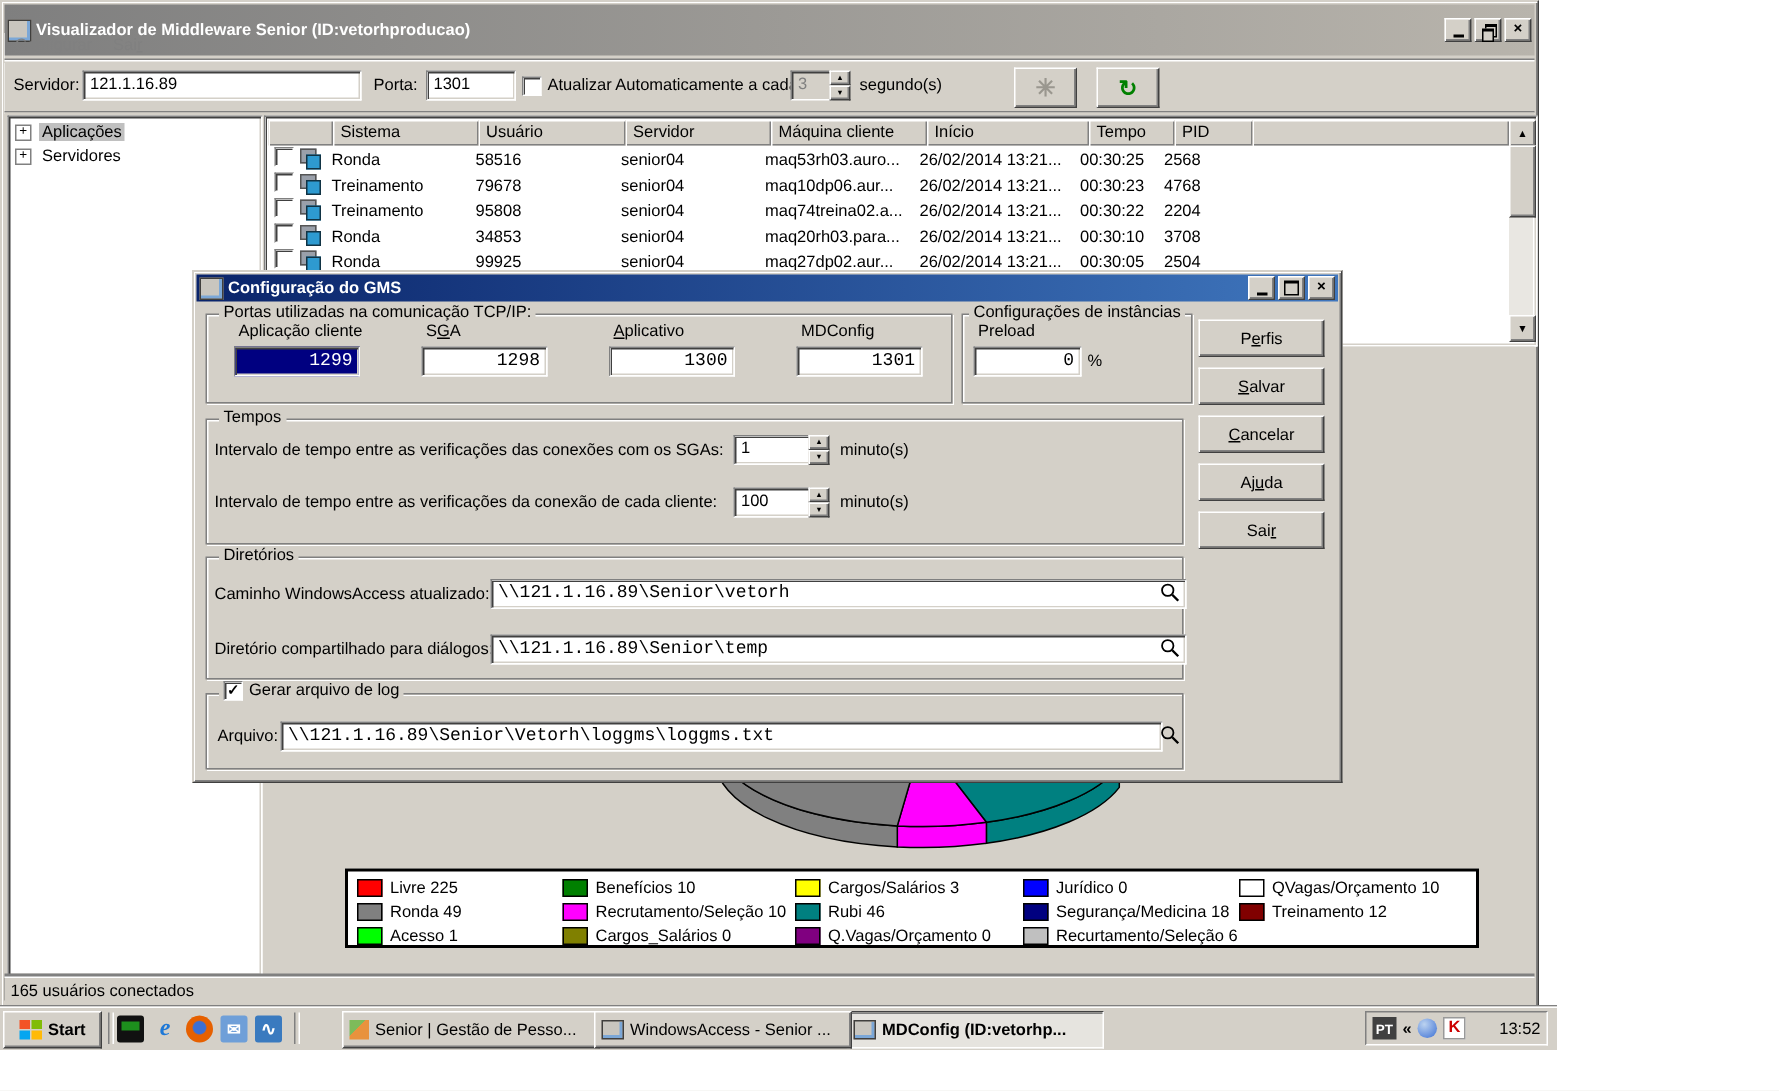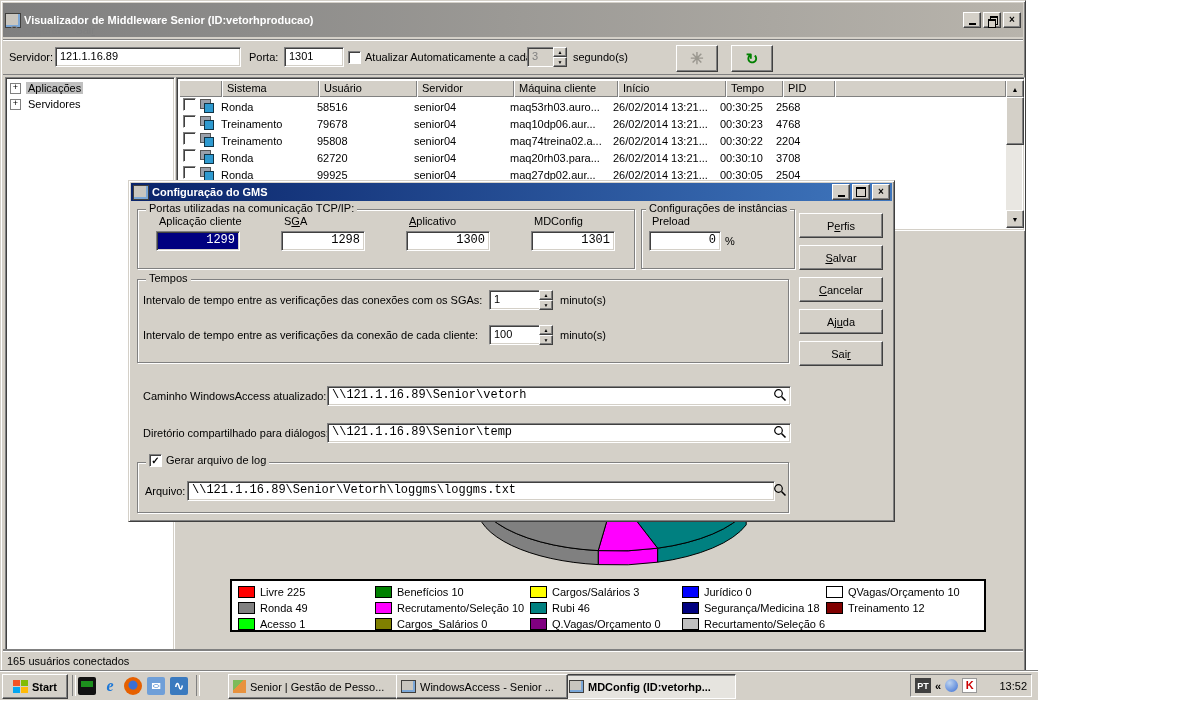--- a/index.html
+++ b/index.html
@@ -159,21 +159,21 @@
             <span class="cell" style="width:52px;">00:30:22</span>
             <span class="cell" style="width:47px;">2204</span>
           </div>
           <div style="display:flex;height:17px;align-items:center;">
             <span style="width:20px;text-align:center;"><span class="checkbox"></span></span>
             <span style="width:18px;position:relative;height:13px;">
                 <span class="abs" style="left:1px;top:0;width:9px;height:8px;background:#9aa0aa;border:1px solid #555;"></span>
                 <span class="abs" style="left:5px;top:4px;width:8px;height:8px;background:#2e9ad0;border:1px solid #134;"></span>
               </span>
             <span class="cell" style="width:92px;">Ronda</span>
-            <span class="cell" style="width:93px;">62720</span>
+            <span class="cell" style="width:93px;">34853</span>
             <span class="cell" style="width:92px;">senior04</span>
             <span class="cell" style="width:99px;">maq20rh03.para...</span>
             <span class="cell" style="width:103px;">26/02/2014 13:21...</span>
             <span class="cell" style="width:52px;">00:30:10</span>
             <span class="cell" style="width:47px;">3708</span>
           </div>
           <div style="display:flex;height:17px;align-items:center;">
             <span style="width:20px;text-align:center;"><span class="checkbox"></span></span>
             <span style="width:18px;position:relative;height:13px;">
                 <span class="abs" style="left:1px;top:0;width:9px;height:8px;background:#9aa0aa;border:1px solid #555;"></span>
@@ -345,20 +345,23 @@
     </span>
     <span class="abs" style="left:431px;top:113px;">minuto(s)</span>
     <span class="abs" style="left:14px;top:148px;">Intervalo de tempo entre as verificações da conexão de cada cliente:</span>
     <div class="abs edit" style="left:360px;top:144px;width:42px;height:16px;">100</div>
     <span class="abs spinbtns" style="left:410px;top:144px;height:20px;">
       <span class="btn3d sb">▲</span>
       <span class="btn3d sb">▼</span>
     </span>
     <span class="abs" style="left:431px;top:148px;">minuto(s)</span>
 
+    <div class="abs groupbox" style="left:8px;top:190px;width:650px;height:80px;">
+      <span class="grouplbl">Diretórios</span>
+    </div>
     <span class="abs" style="left:14px;top:209px;">Caminho WindowsAccess atualizado:</span>
     <div class="abs edit mono" style="left:198px;top:205px;width:438px;height:16px;padding-right:20px;">\\121.1.16.89\Senior\vetorh</div>
     <span class="abs" style="left:644px;top:207px;"><svg width="14" height="14" viewBox="0 0 14 14">
           <circle cx="5.5" cy="5.5" r="3.8" fill="none" stroke="#000" stroke-width="1.2"></circle>
           <line x1="8.5" y1="8.5" x2="12.5" y2="12.5" stroke="#000" stroke-width="1.6"></line>
         </svg></span>
     <span class="abs" style="left:14px;top:246px;">Diretório compartilhado para diálogos:</span>
     <div class="abs edit mono" style="left:198px;top:242px;width:438px;height:16px;padding-right:20px;">\\121.1.16.89\Senior\temp</div>
     <span class="abs" style="left:644px;top:244px;"><svg width="14" height="14" viewBox="0 0 14 14">
           <circle cx="5.5" cy="5.5" r="3.8" fill="none" stroke="#000" stroke-width="1.2"></circle>

